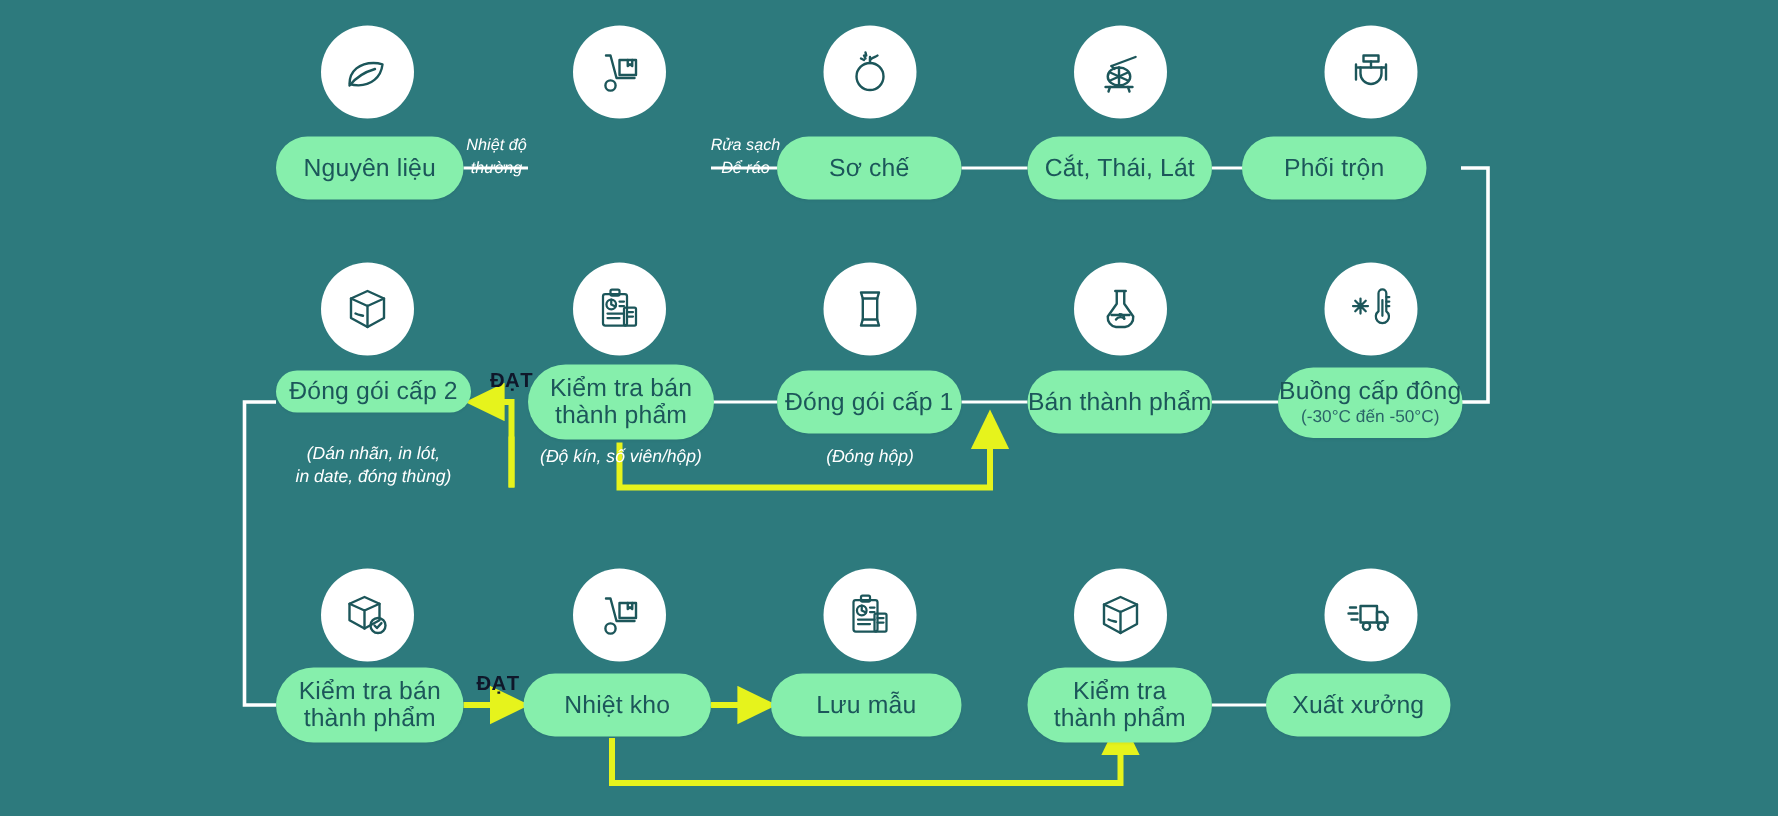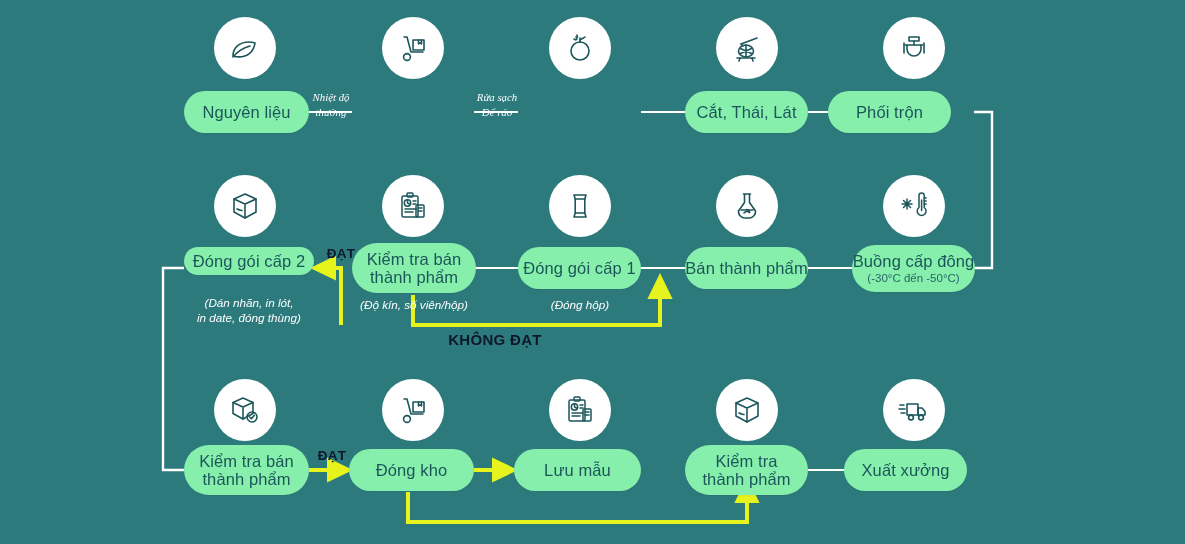--- a/index.html
+++ b/index.html
@@ -49,21 +49,20 @@
   }
 
   .edge-lbl {
     position: absolute;
     color: #ffffff;
     font-size: 10.8px;
     font-style: italic;
     text-align: center;
     line-height: 1.35;
     white-space: pre-line;
-    font-family: Liberation Serif, serif;
   }
 
   .flag {
     position: absolute;
     color: #0f172a;
     font-weight: bold;
     font-size: 13.5px;
     letter-spacing: .3px;
     text-align: center;
     white-space: nowrap;
@@ -141,20 +140,23 @@
   </div>
 
   <div class="icon-circle" style="left:549px; top:17px;">
     <svg width="34" height="34" viewBox="0 0 34 34" fill="none" stroke="#1c565a" stroke-width="1.6" stroke-linecap="round" stroke-linejoin="round">
       <circle cx="17" cy="20" r="9"></circle>
       <path d="M17 11V7"></path>
       <path d="M17 9c2-2 4-2 5-3"></path>
       <path d="M13 6l1 2M11 8l2 1M14 4l.5 2"></path>
     </svg>
   </div>
+  <div class="bubble" style="left:518px; top:91px; width:123px; height:42px;">
+    <span class="lbl">Sơ chế</span>
+  </div>
 
   <div class="icon-circle" style="left:716px; top:17px;">
     <svg width="34" height="34" viewBox="0 0 34 34" fill="none" stroke="#1c565a" stroke-width="1.6" stroke-linecap="round" stroke-linejoin="round">
       <path d="M11 13L27 7"></path>
       <path d="M11 13l2 2"></path>
       <ellipse cx="16" cy="20" rx="7.5" ry="6"></ellipse>
       <path d="M16 14v12M10.5 17.5l11 5M21.5 17.5l-11 5"></path>
       <path d="M7 27h18"></path>
       <path d="M10 27l-1 3M22 27l1 3"></path>
     </svg>
@@ -241,21 +243,20 @@
       <path d="M24.6 11v10.5"></path>
       <path d="M27.2 9h2M27.2 12h2M27.2 15h2"></path>
     </svg>
   </div>
   <div class="bubble" style="left:852px; top:245px; width:123px; height:47px;">
     <span class="lbl">Buồng cấp đông</span>
     <span class="sub-in">(-30°C đến -50°C)</span>
   </div>
 
   <div class="flag" style="left:313px; top:246px; width:56px;">ĐẠT</div>
-  <div class="flag big" style="left:415px; top:331px; width:160px;">KHÔNG ĐẠT</div>
 
   <div class="icon-circle" style="left:214px; top:379px;">
     <svg width="34" height="34" viewBox="0 0 34 34" fill="none" stroke="#1c565a" stroke-width="1.6" stroke-linecap="round" stroke-linejoin="round">
       <path d="M15 5l10 4.5v11L15 26 5 20.5v-11z"></path>
       <path d="M5 9.5L15 14l10-4.5M15 14v12"></path>
       <circle cx="24" cy="24" r="5"></circle>
       <path d="M21.7 24l1.6 1.7 3-3.3"></path>
     </svg>
   </div>
   <div class="bubble" style="left:184px; top:445px; width:125px; height:50px;">
@@ -265,21 +266,21 @@
 
   <div class="icon-circle" style="left:382px; top:379px;">
     <svg width="34" height="34" viewBox="0 0 34 34" fill="none" stroke="#1c565a" stroke-width="1.6" stroke-linecap="round" stroke-linejoin="round">
       <path d="M8 6h3l4 15h12"></path>
       <circle cx="11" cy="26" r="3.4"></circle>
       <rect x="17" y="9" width="11" height="10"></rect>
       <path d="M22.5 9v4l1.5-1.2L25.5 13V9"></path>
     </svg>
   </div>
   <div class="bubble" style="left:349px; top:449px; width:125px; height:42px;">
-    <span class="lbl">Đóng kho</span>
+    <span class="lbl">Nhiệt kho</span>
   </div>
 
   <div class="icon-circle" style="left:549px; top:379px;">
     <svg width="34" height="34" viewBox="0 0 34 34" fill="none" stroke="#1c565a" stroke-width="1.5" stroke-linecap="round" stroke-linejoin="round">
       <rect x="6" y="7" width="16" height="21" rx="1.5"></rect>
       <rect x="11" y="4" width="6" height="4" rx="1"></rect>
       <circle cx="11.5" cy="14" r="3.2"></circle>
       <path d="M11.5 14V10.8M11.5 14l2.8 1.4"></path>
       <path d="M17 12h3M17 15h3M9 20h11M9 23h8"></path>
       <rect x="20" y="16" width="8" height="12" rx="1"></rect>

